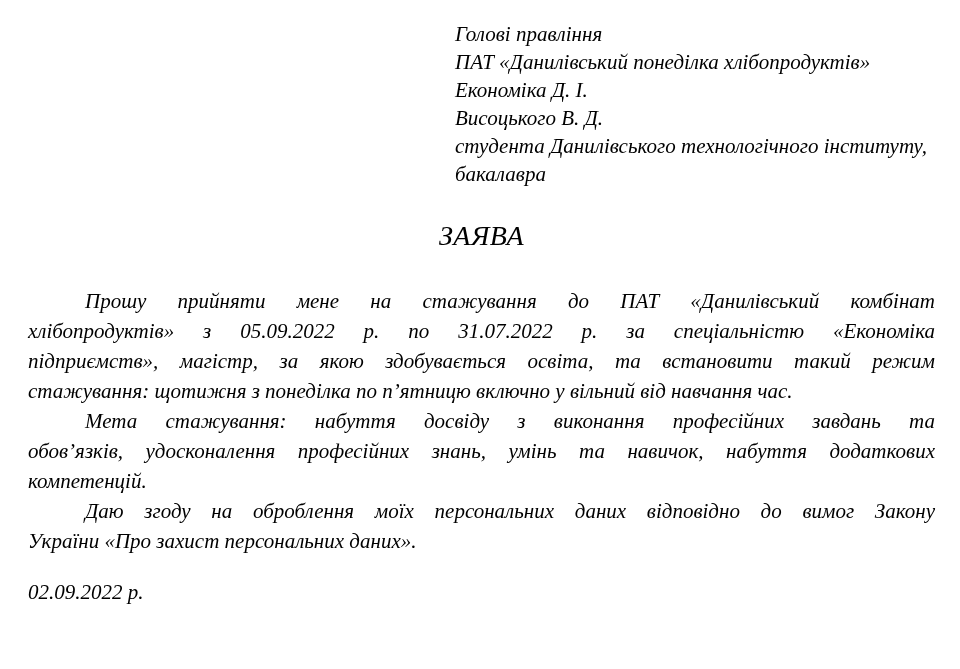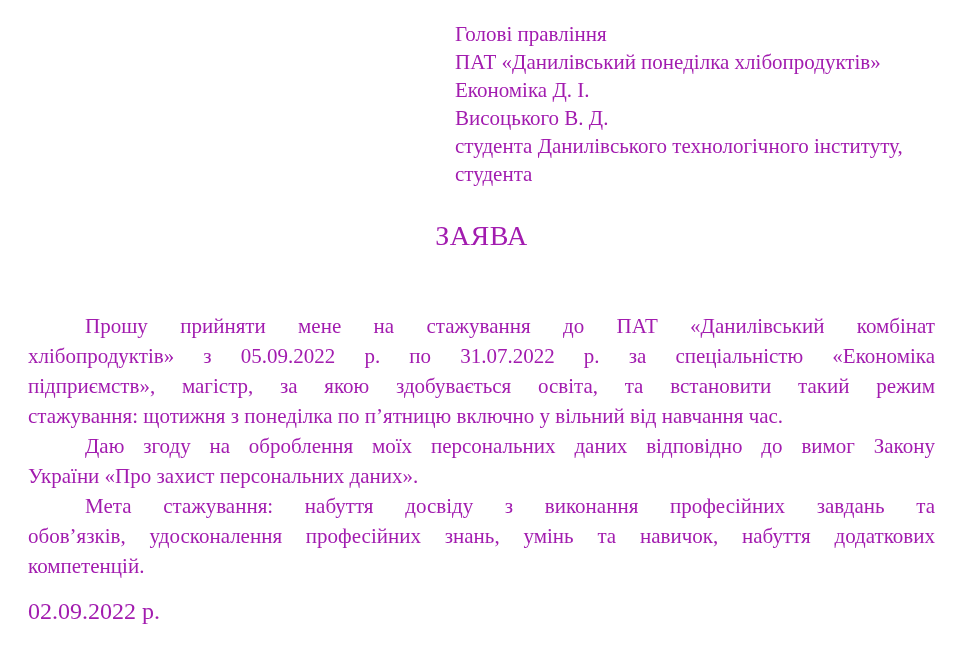--- a/index.html
+++ b/index.html
@@ -2,89 +2,90 @@
 <html><head>
 <meta charset="utf-8">
 <style>
   * { margin: 0; padding: 0; box-sizing: border-box; }
   html, body { background: #ffffff; }
   .page {
     position: relative;
     width: 960px;
     height: 626px;
     background: #ffffff;
-    color: #a21caf;
+    color: #000000;
     font-family: "Liberation Serif", "DejaVu Serif", serif;
+    font-style: italic;
     padding: 20px 25px 0 28px;
     overflow: hidden;
   }
   .recipient {
     margin-left: 427px;
     font-size: 21px;
     line-height: 28px;
   }
   .doc-title {
     margin-top: 34px;
     text-align: center;
     font-size: 28px;
     line-height: 28px;
     letter-spacing: 0.5px;
   }
   .body-text {
-    margin-top: 61px;
+    margin-top: 36px;
     font-size: 21px;
     line-height: 30px;
   }
   .justified .line {
     text-align: justify;
     text-align-last: justify;
     white-space: nowrap;
   }
   .justified .line.first-line { text-indent: 57px; }
   .justified .line.last-line { text-align-last: left; }
   .footer-row {
-    margin-top: 16px;
+    margin-top: 22px;
     display: flex;
     justify-content: space-between;
     align-items: baseline;
-    font-size: 24px;
+    font-size: 21px;
     line-height: 28px;
   }
 </style>
 </head>
 <body>
 
 <div class="page">
 
   <div class="recipient">
       <div class="line first-line">Голові правління</div>
       <div class="line">ПАТ «Данилівський понеділка хлібопродуктів»</div>
       <div class="line">Економіка Д. І.</div>
       <div class="line">Висоцького В. Д.</div>
       <div class="line">студента Данилівського технологічного інституту,</div>
-      <div class="line last-line">студента</div>
+      <div class="line last-line">бакалавра</div>
     </div>
 
   <div class="doc-title">ЗАЯВА</div>
 
   <div class="body-text">
     <div class="justified">
         <div class="line first-line">Прошу прийняти мене на стажування до ПАТ «Данилівський комбінат</div>
         <div class="line">хлібопродуктів» з 05.09.2022 р. по 31.07.2022 р. за спеціальністю «Економіка</div>
         <div class="line">підприємств», магістр, за якою здобувається освіта, та встановити такий режим</div>
         <div class="line last-line">стажування: щотижня з понеділка по п’ятницю включно у вільний від навчання час.</div>
       </div>
     <div class="justified">
-        <div class="line first-line">Даю згоду на оброблення моїх персональних даних відповідно до вимог Закону</div>
-        <div class="line last-line">України «Про захист персональних даних».</div>
-      </div>
-    <div class="justified">
         <div class="line first-line">Мета стажування: набуття досвіду з виконання професійних завдань та</div>
         <div class="line">обов’язків, удосконалення професійних знань, умінь та навичок, набуття додаткових</div>
         <div class="line last-line">компетенцій.</div>
+      </div>
+    <div class="justified">
+        <div class="line first-line">Даю згоду на оброблення моїх персональних даних відповідно до вимог Закону</div>
+        <div class="line last-line">України «Про захист персональних даних».</div>
       </div>
   </div>
 
   <div class="footer-row">
     <span>02.09.2022 р.</span>
   </div>
 
 </div>
 
 </body></html>

